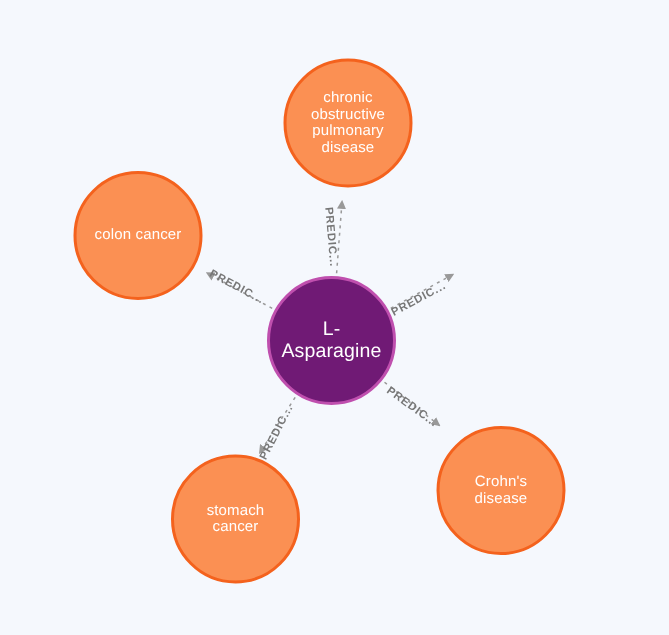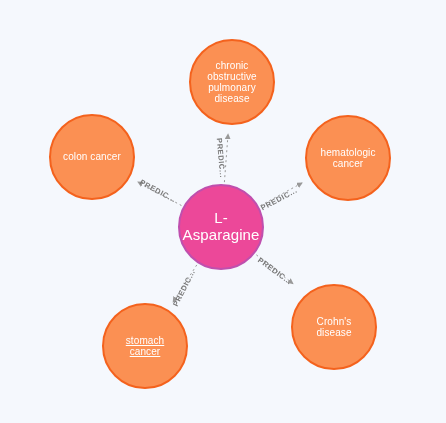--- a/index.html
+++ b/index.html
@@ -32,23 +32,23 @@
     box-sizing: border-box;
     display: flex;
     align-items: center;
     justify-content: center;
     text-align: center;
     color: #ffffff;
     line-height: 1.12;
     overflow: hidden;
   }
   .node-center {
-    background: #ec4899;
+    background: #701a75;
     border: 2px solid #bf4fae;
-    font-size: 15px;
+    font-size: 13px;
   }
   .node-disease {
     background: #fb9053;
     border: 2px solid #f4621d;
     font-size: 10px;
   }
   .node-label {
     display: block;
     padding: 0 6px;
     letter-spacing: 0.1px;
@@ -90,29 +90,26 @@
   </div>
 
   <div class="node node-disease" style="left:189px; top:39px; width:86px; height:86px;">
     <span class="node-label">chronic obstructive pulmonary disease</span>
   </div>
 
   <div class="node node-disease" style="left:49px; top:114px; width:86px; height:86px;text-align:right;">
     <span class="node-label">colon cancer</span>
   </div>
 
-  <div class="node node-disease" style="left:305px; top:115px; width:86px; height:86px;">
-    <span class="node-label">hematologic cancer</span>
-  </div>
 
   <div class="node node-disease" style="left:291px; top:284px; width:86px; height:86px;">
     <span class="node-label">Crohn's disease</span>
   </div>
 
-  <div class="node node-disease" style="left:102px; top:303px; width:86px; height:86px;text-decoration:underline;">
+  <div class="node node-disease" style="left:114px; top:303px; width:86px; height:86px;">
     <span class="node-label">stomach cancer</span>
   </div>
 
   <div id="edge-label-layer">
       <div class="edge-label" style="left: 221px; top: 158px; transform: translate(-50%, -50%) rotate(85deg);">PREDIC...</div>
       <div class="edge-label" style="left: 158px; top: 191px; transform: translate(-50%, -50%) rotate(28deg);">PREDIC...</div>
       <div class="edge-label" style="left: 279px; top: 199px; transform: translate(-50%, -50%) rotate(-28deg);">PREDIC...</div>
       <div class="edge-label" style="left: 275px; top: 271px; transform: translate(-50%, -50%) rotate(36deg);">PREDIC...</div>
       <div class="edge-label" style="left: 184px; top: 288px; transform: translate(-50%, -50%) rotate(-63deg);">PREDIC...</div>
     </div>

